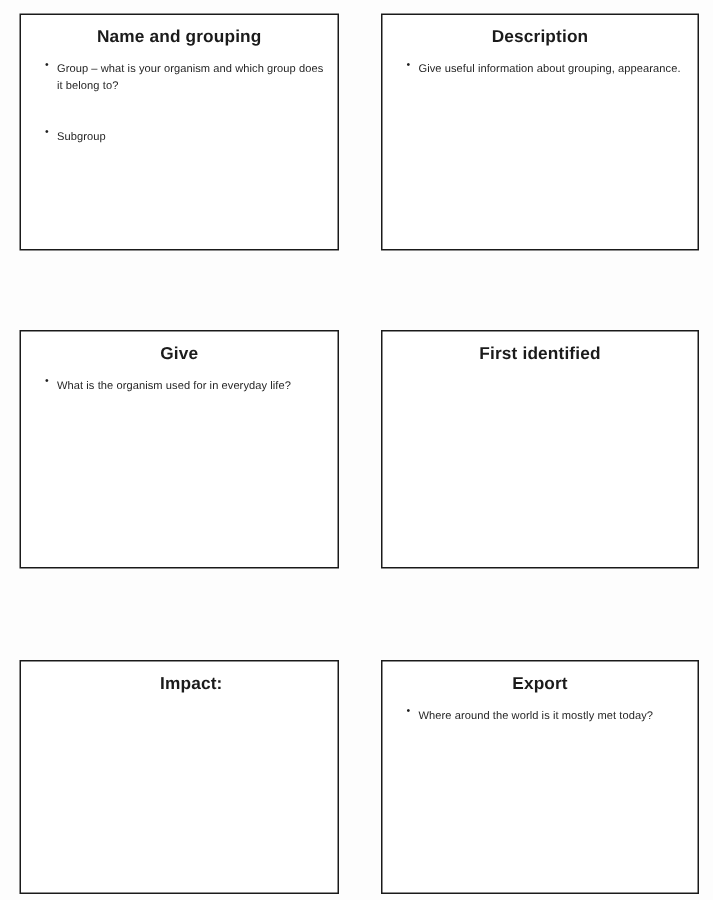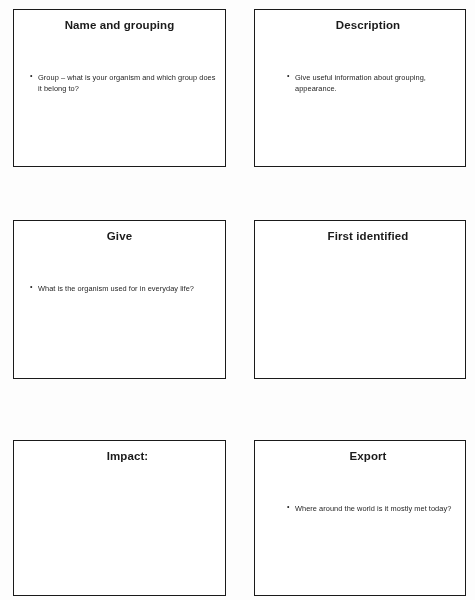--- a/index.html
+++ b/index.html
@@ -25,21 +25,21 @@
   .slide-card {
     position: absolute;
     box-sizing: border-box;
     background: #ffffff;
     border: 1.5px solid #1a1a1a;
     overflow: hidden;
   }
 
   
   .col-left  { left: 13px;  width: 213px; }
-  .col-right { left: 254px; width: 212px; padding-left: 16px; }
+  .col-right { left: 254px; width: 212px; }
 
   
   .row-1 { top: 9px;   height: 158px; }
   .row-2 { top: 220px; height: 159px; }
   .row-3 { top: 440px; height: 156px; }
 
   .slide-title {
     margin: 0;
     padding: 9px 10px 0 10px;
     text-align: center;
@@ -61,21 +61,20 @@
   }
 
   .slide-bullet {
     position: relative;
     font-size: 7.4px;
     line-height: 1.55;
     color: #1f1f1f;
     margin-bottom: 1px;
     padding-left: 8px;
     letter-spacing: 0.05px;
-    margin-top: 32px;
   }
 
   .slide-bullet::before {
     content: "\2022";
     position: absolute;
     left: 0;
     top: -0.5px;
     font-size: 7px;
     color: #1f1f1f;
   }
@@ -86,20 +85,21 @@
 </style>
 </head>
 <body>
 
 <div id="handout-sheet">
 
   <div class="slide-card col-left row-1">
     <h2 class="slide-title">Name and grouping</h2>
     <ul class="slide-body">
       <li class="slide-bullet">Group – what is your organism and which group does it belong to?</li>
+      <li class="slide-bullet gap-above">Subgroup</li>
     </ul>
   </div>
 
   <div class="slide-card col-right row-1">
     <h2 class="slide-title">Description</h2>
     <ul class="slide-body">
       <li class="slide-bullet">Give useful information about grouping, appearance.</li>
     </ul>
   </div>
 

